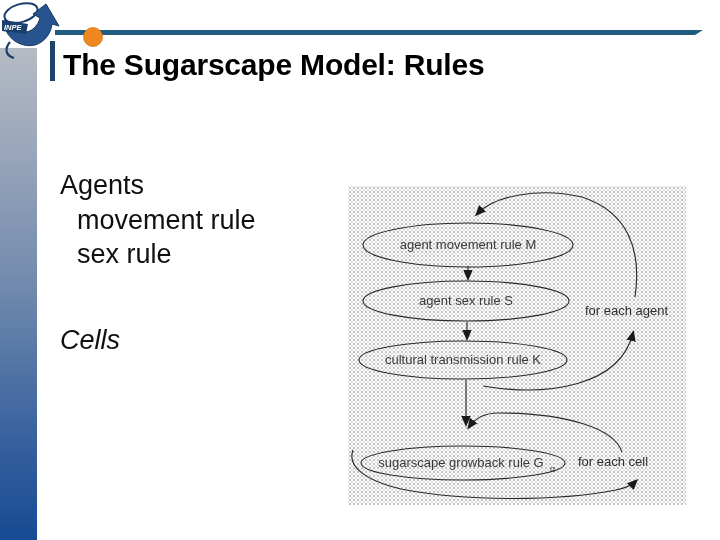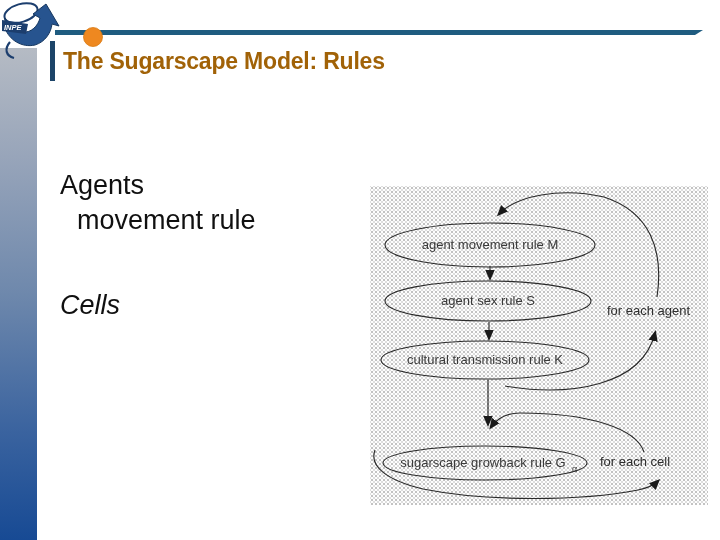--- a/index.html
+++ b/index.html
@@ -12,30 +12,30 @@
     background:linear-gradient(180deg,#b5bbc4 0%,#98a5ba 22%,#6e88ac 50%,#3a639f 78%,#174a94 100%);
   }
   .header-rule{
     position:absolute;left:55px;top:30px;width:648px;height:5px;background:#1f5c80;
     clip-path:polygon(0 0,100% 0,calc(100% - 8px) 100%,0 100%);
   }
   .logo-svg{position:absolute;left:0;top:0;width:130px;height:62px;}
   .title-accent{position:absolute;left:50px;top:41px;width:5px;height:40px;background:#1c4468;}
   .page-title{
     position:absolute;left:63px;top:48px;
-    font-size:23px;font-weight:bold;color:#a16207;letter-spacing:-0.2px;white-space:nowrap;
+    font-size:30px;font-weight:bold;color:#000000;letter-spacing:-0.2px;white-space:nowrap;
   }
   .content{
     position:absolute;left:60px;top:168px;font-size:27px;color:#101010;
     line-height:34.5px;white-space:nowrap;
   }
   .content .item{padding-left:17px;}
   .content .sec2{margin-top:51px;font-style:italic;}
   .diagram{
-    position:absolute;left:370px;top:186px;width:338px;height:319px;
+    position:absolute;left:348px;top:186px;width:338px;height:319px;
     background-color:#fefefe;
     background-image:
       radial-gradient(circle,#c3c3c3 0.8px,rgba(0,0,0,0) 1px),
       radial-gradient(circle,#dedede 0.8px,rgba(0,0,0,0) 1px);
     background-size:4px 4px,4px 4px;background-position:0 0,2px 2px;
   }
   .diagram svg{position:absolute;left:0;top:0;width:338px;height:319px;}
   .node-ellipse{fill:none;stroke:#2a2a2a;stroke-width:1.1;}
   .flow{fill:none;stroke:#2a2a2a;stroke-width:1.15;}
   .node-label{font-family:"Liberation Sans",sans-serif;font-size:13px;fill:#3a3a3a;}
@@ -59,20 +59,21 @@
     <text x="4" y="30" font-size="7.5" font-style="italic" font-weight="bold" fill="#ffffff">INPE</text>
     <circle cx="93" cy="37" r="9.5" fill="#ee8820" stroke="#d97a12" stroke-width="0.8"></circle>
   </svg>
 
   <div class="title-accent"></div>
   <div class="page-title">The Sugarscape Model: Rules</div>
 
   <div class="content">
     <div class="heading">Agents</div>
     <div class="item">movement rule</div>
+    <div class="item">sex rule</div>
     <div class="heading sec2">Cells</div>
   </div>
 
   <div class="diagram">
     <svg viewBox="370 186 338 319">
       <defs>
         <marker id="ah" viewBox="0 0 11 11" markerWidth="11" markerHeight="11" refX="8" refY="5.5" orient="auto-start-reverse" markerUnits="userSpaceOnUse">
           <path d="M0,0.8 L11,5.5 L0,10.2 Z" fill="#1a1a1a"></path>
         </marker>
       </defs>

